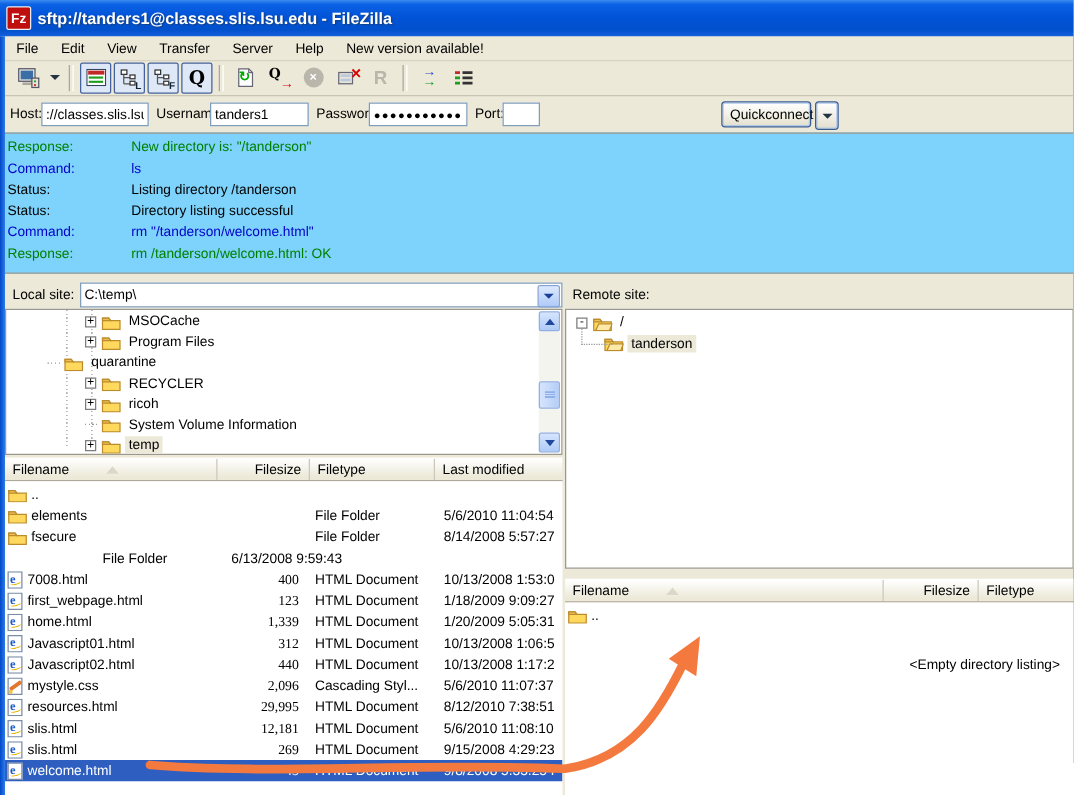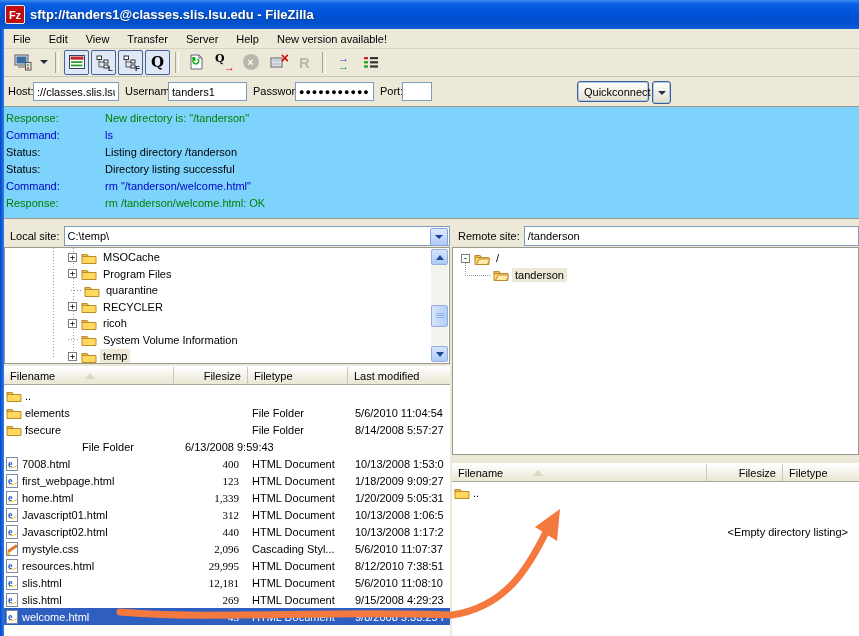--- a/index.html
+++ b/index.html
@@ -298,21 +298,21 @@
           <span class="tree-label">MSOCache</span>
         </div>
         <div class="tree-item" style="padding-left: 63px;">
           <span class="exp">+</span>
           <svg width="16" height="13" viewBox="0 0 16 13" class="ficon">
             <path d="M1 3.5 L6 3.5 L7.5 5.5 L15 5.5 L15 12.5 L1 12.5 Z" fill="#FFD95E" stroke="#BC8C2C"></path>
             <path d="M1 3.5 L6 3.5 L7.5 5.5 L1 5.5 Z" fill="#EFBE58" stroke="#BC8C2C"></path>
           </svg>
           <span class="tree-label">Program Files</span>
         </div>
-        <div class="tree-item" style="padding-left: 66px;">
+        <div class="tree-item" style="padding-left: 33px;">
           <span class="hconn"></span>
           <svg width="16" height="13" viewBox="0 0 16 13" class="ficon">
             <path d="M1 3.5 L6 3.5 L7.5 5.5 L15 5.5 L15 12.5 L1 12.5 Z" fill="#FFD95E" stroke="#BC8C2C"></path>
             <path d="M1 3.5 L6 3.5 L7.5 5.5 L1 5.5 Z" fill="#EFBE58" stroke="#BC8C2C"></path>
           </svg>
           <span class="tree-label">quarantine</span>
         </div>
         <div class="tree-item" style="padding-left: 63px;">
           <span class="exp">+</span>
           <svg width="16" height="13" viewBox="0 0 16 13" class="ficon">
@@ -532,36 +532,33 @@
           <span>welcome.html</span>
         </span>
         <span class="c-size">43</span>
         <span class="c-type">HTML Document</span>
         <span class="c-mod">9/8/2008 5:33:25 P</span>
       </div>
     </div>
 
   <div class="site-row" style="left:452px;width:407px;text-align:center;">
     <span class="site-label">Remote site:</span>
-    <div class="combo">
-      <span>/tanderson</span>
-    </div>
   </div>
   <div class="pane-white" style="left:452px;top:247px;width:407px;height:208px;">
     <div id="remote-tree-items" style="position:relative;padding-top:2px;">
         <div class="tree-item" style="padding-left: 8px;">
           <span class="exp">-</span>
           <svg width="16" height="13" viewBox="0 0 16 13" class="ficon">
             <path d="M1 3.5 L6 3.5 L7.5 5.5 L15 5.5 L15 12.5 L1 12.5 Z" fill="#FFD95E" stroke="#BC8C2C"></path>
             <path d="M1 3.5 L6 3.5 L7.5 5.5 L1 5.5 Z" fill="#EFBE58" stroke="#BC8C2C"></path>
             <path d="M2.5 12.5 L5 7 L15.8 7 L13.5 12.5 Z" fill="#FFE9A8" stroke="#BC8C2C"></path>
           </svg>
           <span class="tree-label">/</span>
         </div>
-        <div class="tree-item" style="padding-left: 40px;">
+        <div class="tree-item" style="padding-left: 30px;">
           <div style="position: absolute; left: 12px; top: -4px; width: 24px; height: 12px; border-left: 1px dotted rgb(153, 153, 153); border-bottom: 1px dotted rgb(153, 153, 153);"></div>
           <svg width="16" height="13" viewBox="0 0 16 13" class="ficon">
             <path d="M1 3.5 L6 3.5 L7.5 5.5 L15 5.5 L15 12.5 L1 12.5 Z" fill="#FFD95E" stroke="#BC8C2C"></path>
             <path d="M1 3.5 L6 3.5 L7.5 5.5 L1 5.5 Z" fill="#EFBE58" stroke="#BC8C2C"></path>
             <path d="M2.5 12.5 L5 7 L15.8 7 L13.5 12.5 Z" fill="#FFE9A8" stroke="#BC8C2C"></path>
           </svg>
           <span class="tree-label sel">tanderson</span>
         </div>
       </div>
   </div>

